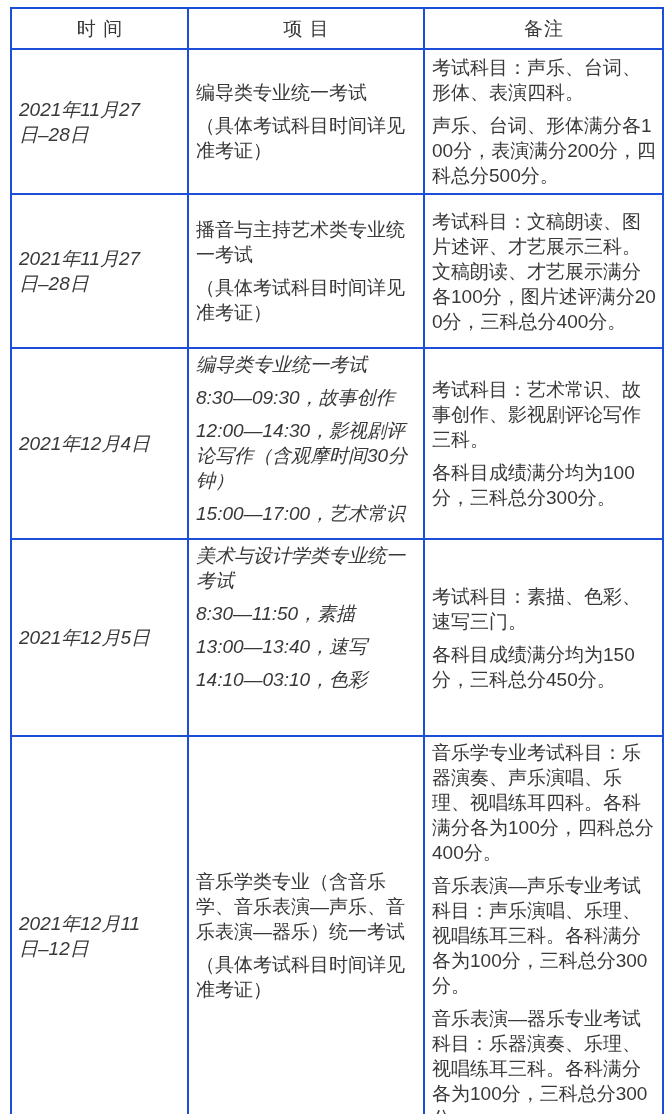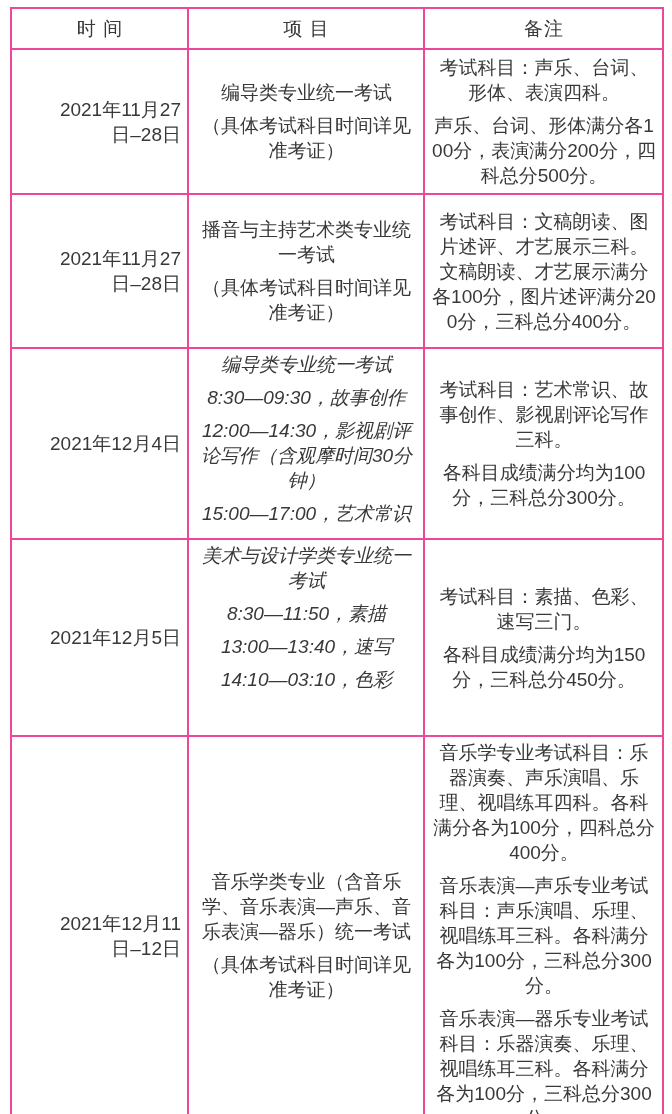--- a/index.html
+++ b/index.html
@@ -21,43 +21,44 @@
     table-layout: fixed;
     width: 652px;
     color: #383838;
     font-size: 19px;
     line-height: 25px;
   }
   col.c1 { width: 177px; }
   col.c2 { width: 236px; }
   col.c3 { width: 239px; }
   th, td {
-    border: 2px solid #ec4899;
+    border: 2px solid #1d4ed8;
     padding: 3px 6px 3px 7px;
     vertical-align: middle;
     overflow: hidden;
     word-break: break-all;
   }
   th {
     font-weight: normal;
     text-align: center;
     height: 33px;
     letter-spacing: 1px;
   }
   tr.r1 > td { height: 137px; }
   tr.r2 > td { height: 146px; }
   tr.r3 > td { height: 183px; }
   tr.r4 > td { height: 189px; }
   tr.r5 > td { height: 379px; }
   td.time {
-    text-align: right;
+    text-align: left;
     white-space: pre-line;
+    font-style: italic;
   }
   td.v-top { vertical-align: top; font-style: italic; }
-  .para { margin: 0 0 8px 0; text-align: center; }
+  .para { margin: 0 0 8px 0; }
   .para:last-child { margin-bottom: 0; }
 </style>
 </head>
 <body>
 
 <div class="page">
   <table class="schedule">
     <colgroup>
       <col class="c1">
       <col class="c2">

